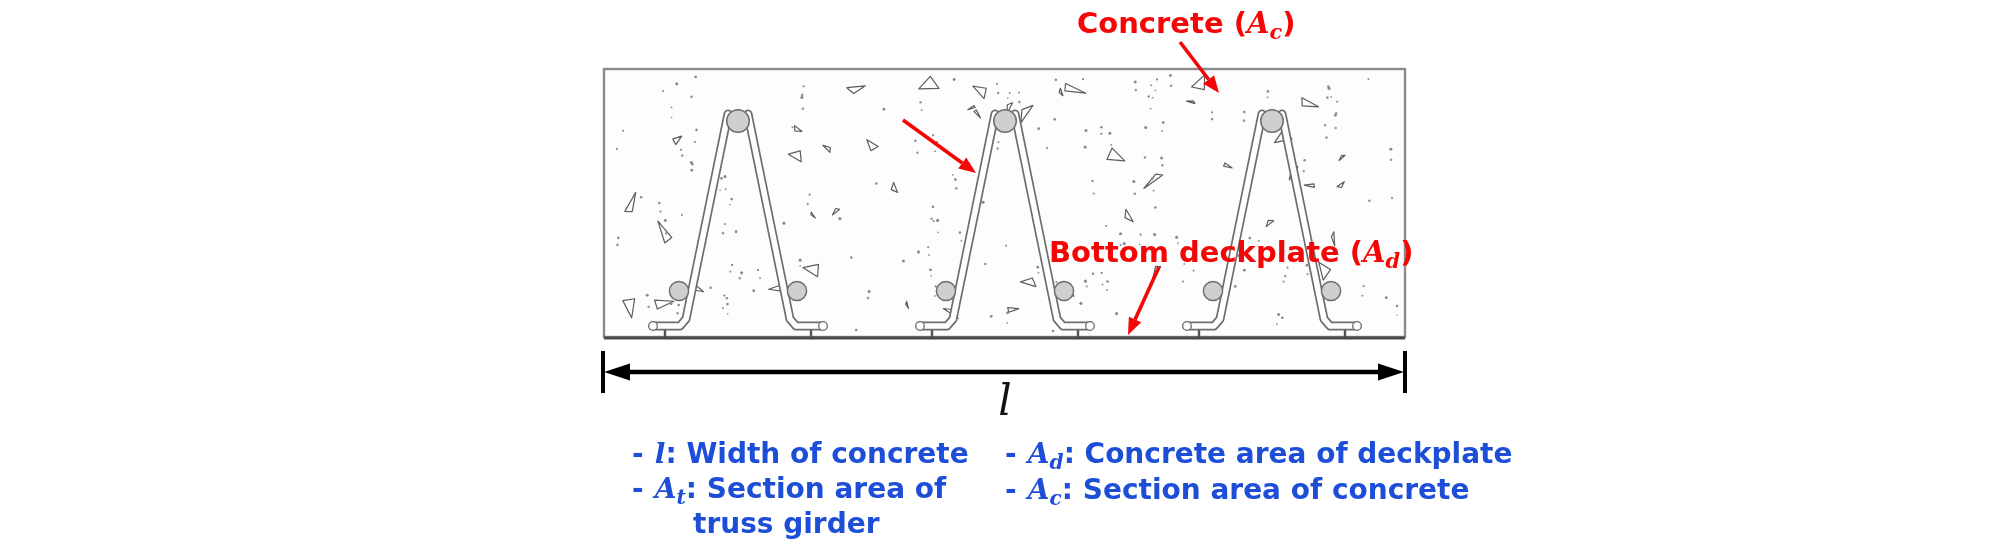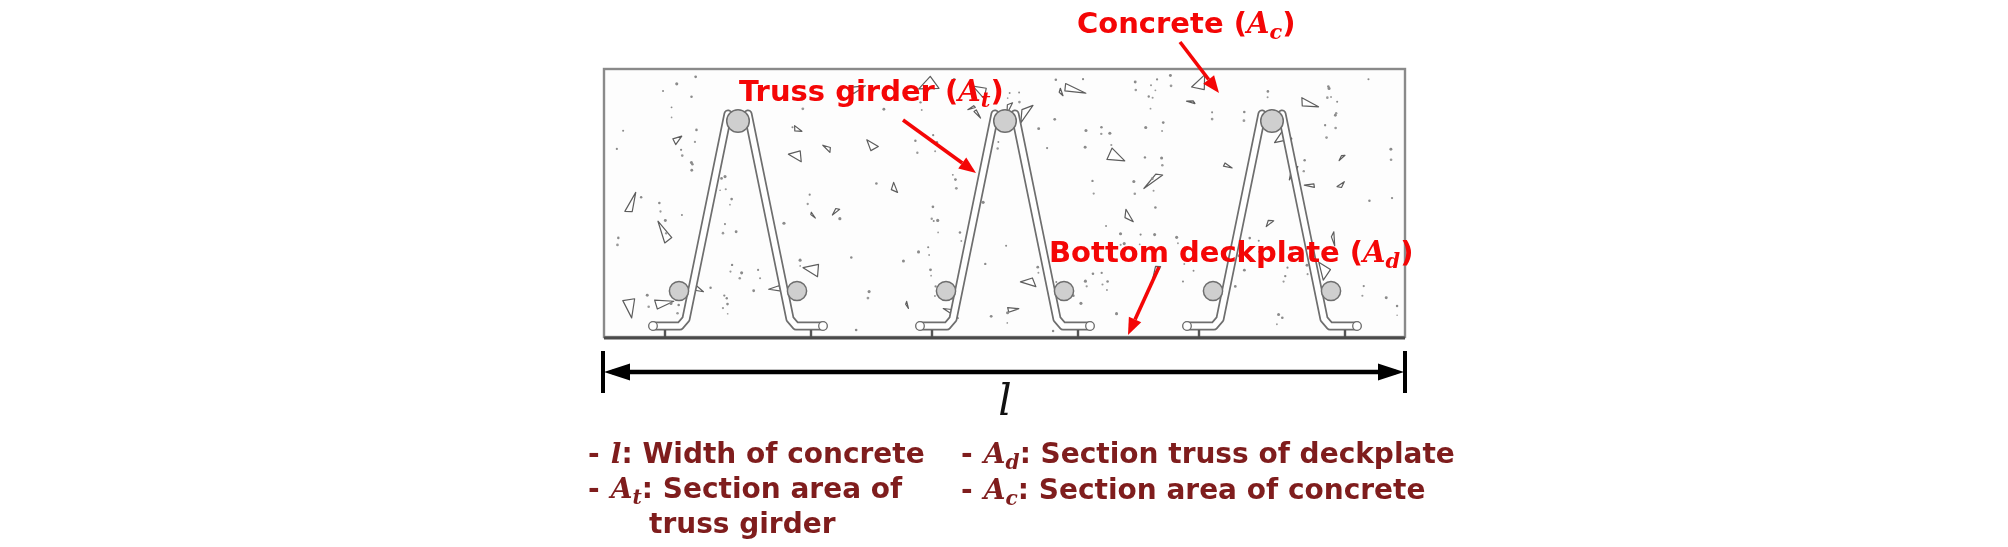--- a/index.html
+++ b/index.html
@@ -6,21 +6,21 @@
   .page{position:relative;width:2008px;height:547px;background:#ffffff;overflow:hidden;
         font-family:"DejaVu Sans",sans-serif;}
   #diagram-svg{position:absolute;left:0;top:0;}
   .ann{position:absolute;color:var(--red,#f40606);font-weight:bold;font-size:29px;
        white-space:nowrap;letter-spacing:0px;}
   .math{font-family:"DejaVu Serif",serif;font-style:italic;}
   sub.msub{font-family:"DejaVu Serif",serif;font-style:italic;font-size:0.72em;
        vertical-align:-0.30em;line-height:0;}
   .dim-label{position:absolute;color:#111;font-family:"DejaVu Serif",serif;font-style:italic;
        font-size:42px;font-weight:500;text-align:center;}
-  .leg{position:absolute;color:#7f1d1d;font-weight:bold;font-size:28px;white-space:nowrap;}
+  .leg{position:absolute;color:#1d4ed8;font-weight:bold;font-size:28px;white-space:nowrap;margin-left:44px;}
   .leg .sym{font-family:"DejaVu Serif",serif;font-style:italic;font-weight:600;}
   .leg .bullet{margin-right:0.40em;}
 </style>
 </head>
 <body>
 
 <div class="page">
 
   <svg id="diagram-svg" width="2008" height="547" viewBox="0 0 2008 547">
       <g>
@@ -374,41 +374,38 @@
           <line x1="1159" y1="267" x2="1135.0517844113433" y2="319.5315696783437" stroke="#f40606" stroke-width="3.6"></line>
           <polygon points="1128,335 1128.8644122826809,316.71085591380637 1141.2391565400058,322.35228344288106" fill="#f40606"></polygon>
         </g>
       </g>
     </svg>
 
   <div class="ann" style="left:1077px;top:6px;">
     <span>Concrete (</span><span class="math">A</span><sub class="msub">c</sub><span>)</span>
   </div>
 
-  <div class="ann" style="left:739px;top:74px;">
-    <span>Truss girder (</span><span class="math">A</span><sub class="msub">t</sub><span>)</span>
-  </div>
 
   <div class="ann" style="left:1049px;top:235px;text-align:center;">
     <span>Bottom deckplate (</span><span class="math">A</span><sub class="msub">d</sub><span>)</span>
   </div>
 
   <div class="dim-label" style="left:985px;top:376px;width:40px;">l</div>
 
   <div class="leg" style="left:588px;top:437px;">
     <span class="bullet">-</span><span class="sym">l</span><span>: Width of concrete</span>
   </div>
 
   <div class="leg" style="left:588px;top:472px;">
     <span class="bullet">-</span><span class="sym">A</span><sub class="msub">t</sub><span>: Section area of</span>
   </div>
 
   <div class="leg" style="left:649px;top:507px;">truss girder</div>
 
   <div class="leg" style="left:961px;top:437px;">
-    <span class="bullet">-</span><span class="sym">A</span><sub class="msub">d</sub><span>: Section truss of deckplate</span>
+    <span class="bullet">-</span><span class="sym">A</span><sub class="msub">d</sub><span>: Concrete area of deckplate</span>
   </div>
 
   <div class="leg" style="left:961px;top:473px;text-align:center;">
     <span class="bullet">-</span><span class="sym">A</span><sub class="msub">c</sub><span>: Section area of concrete</span>
   </div>
 
 </div>
 
 </body></html>

